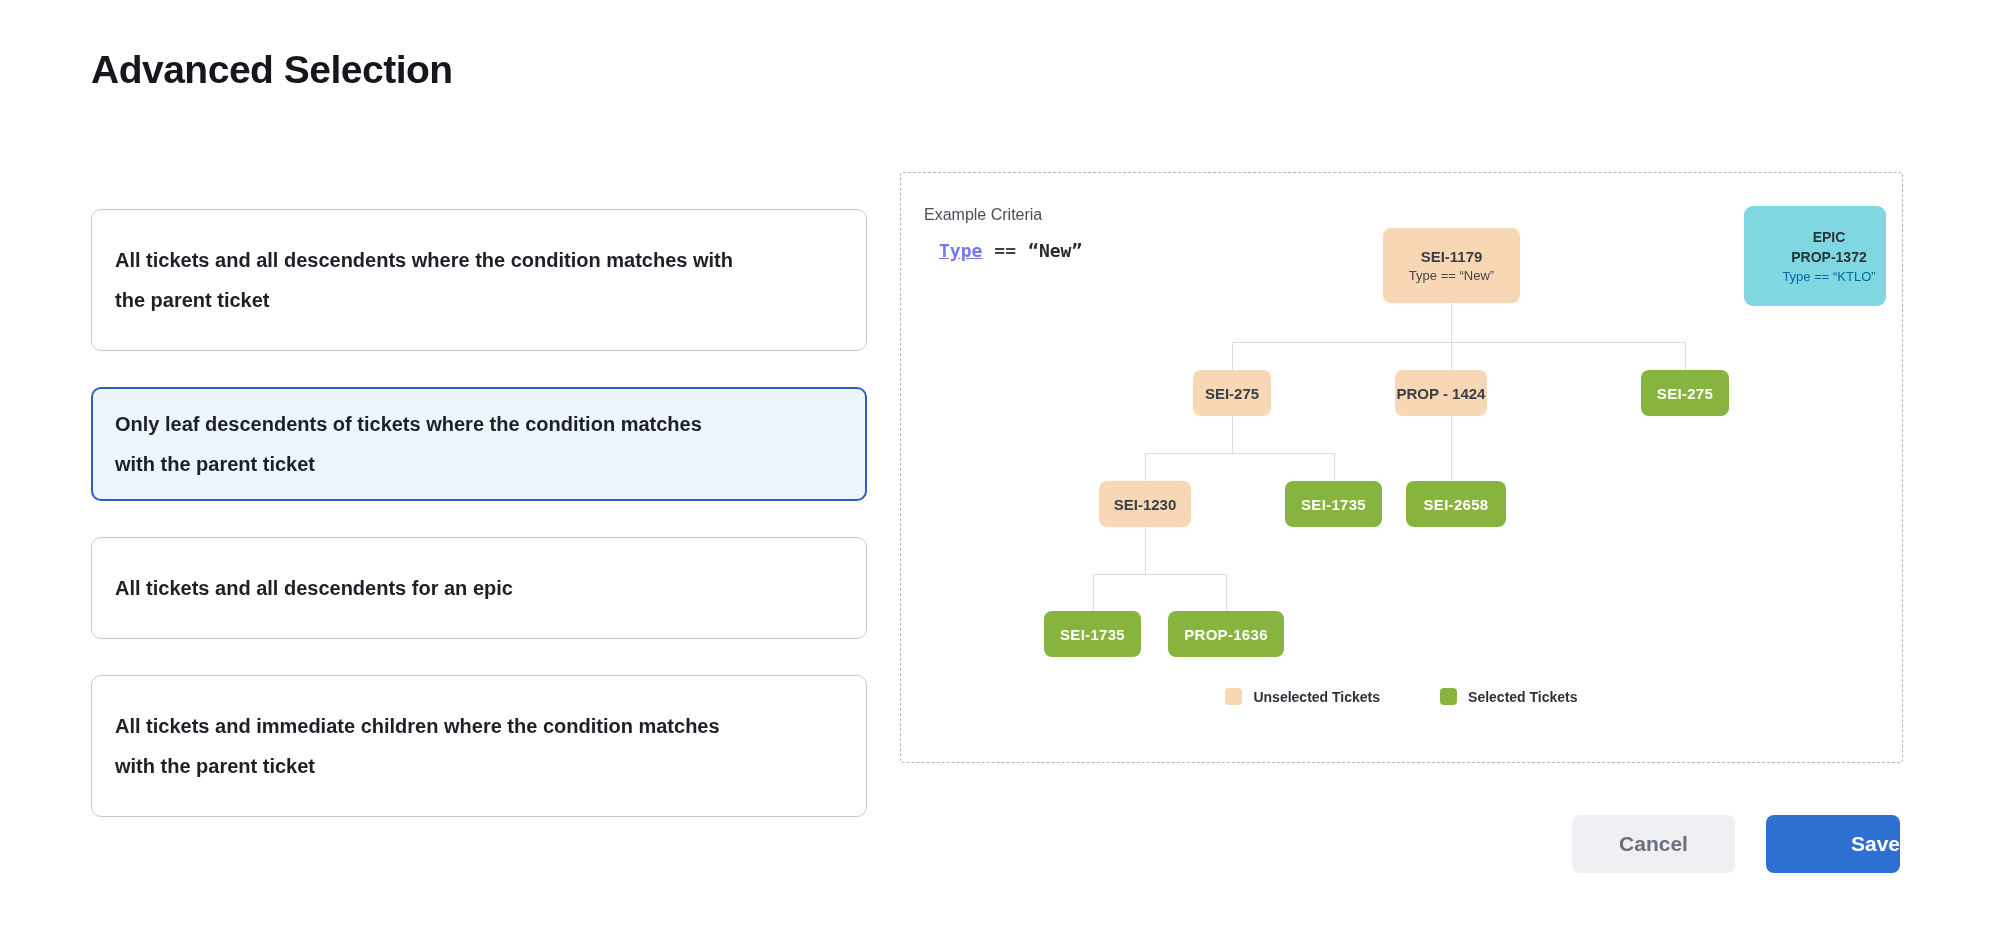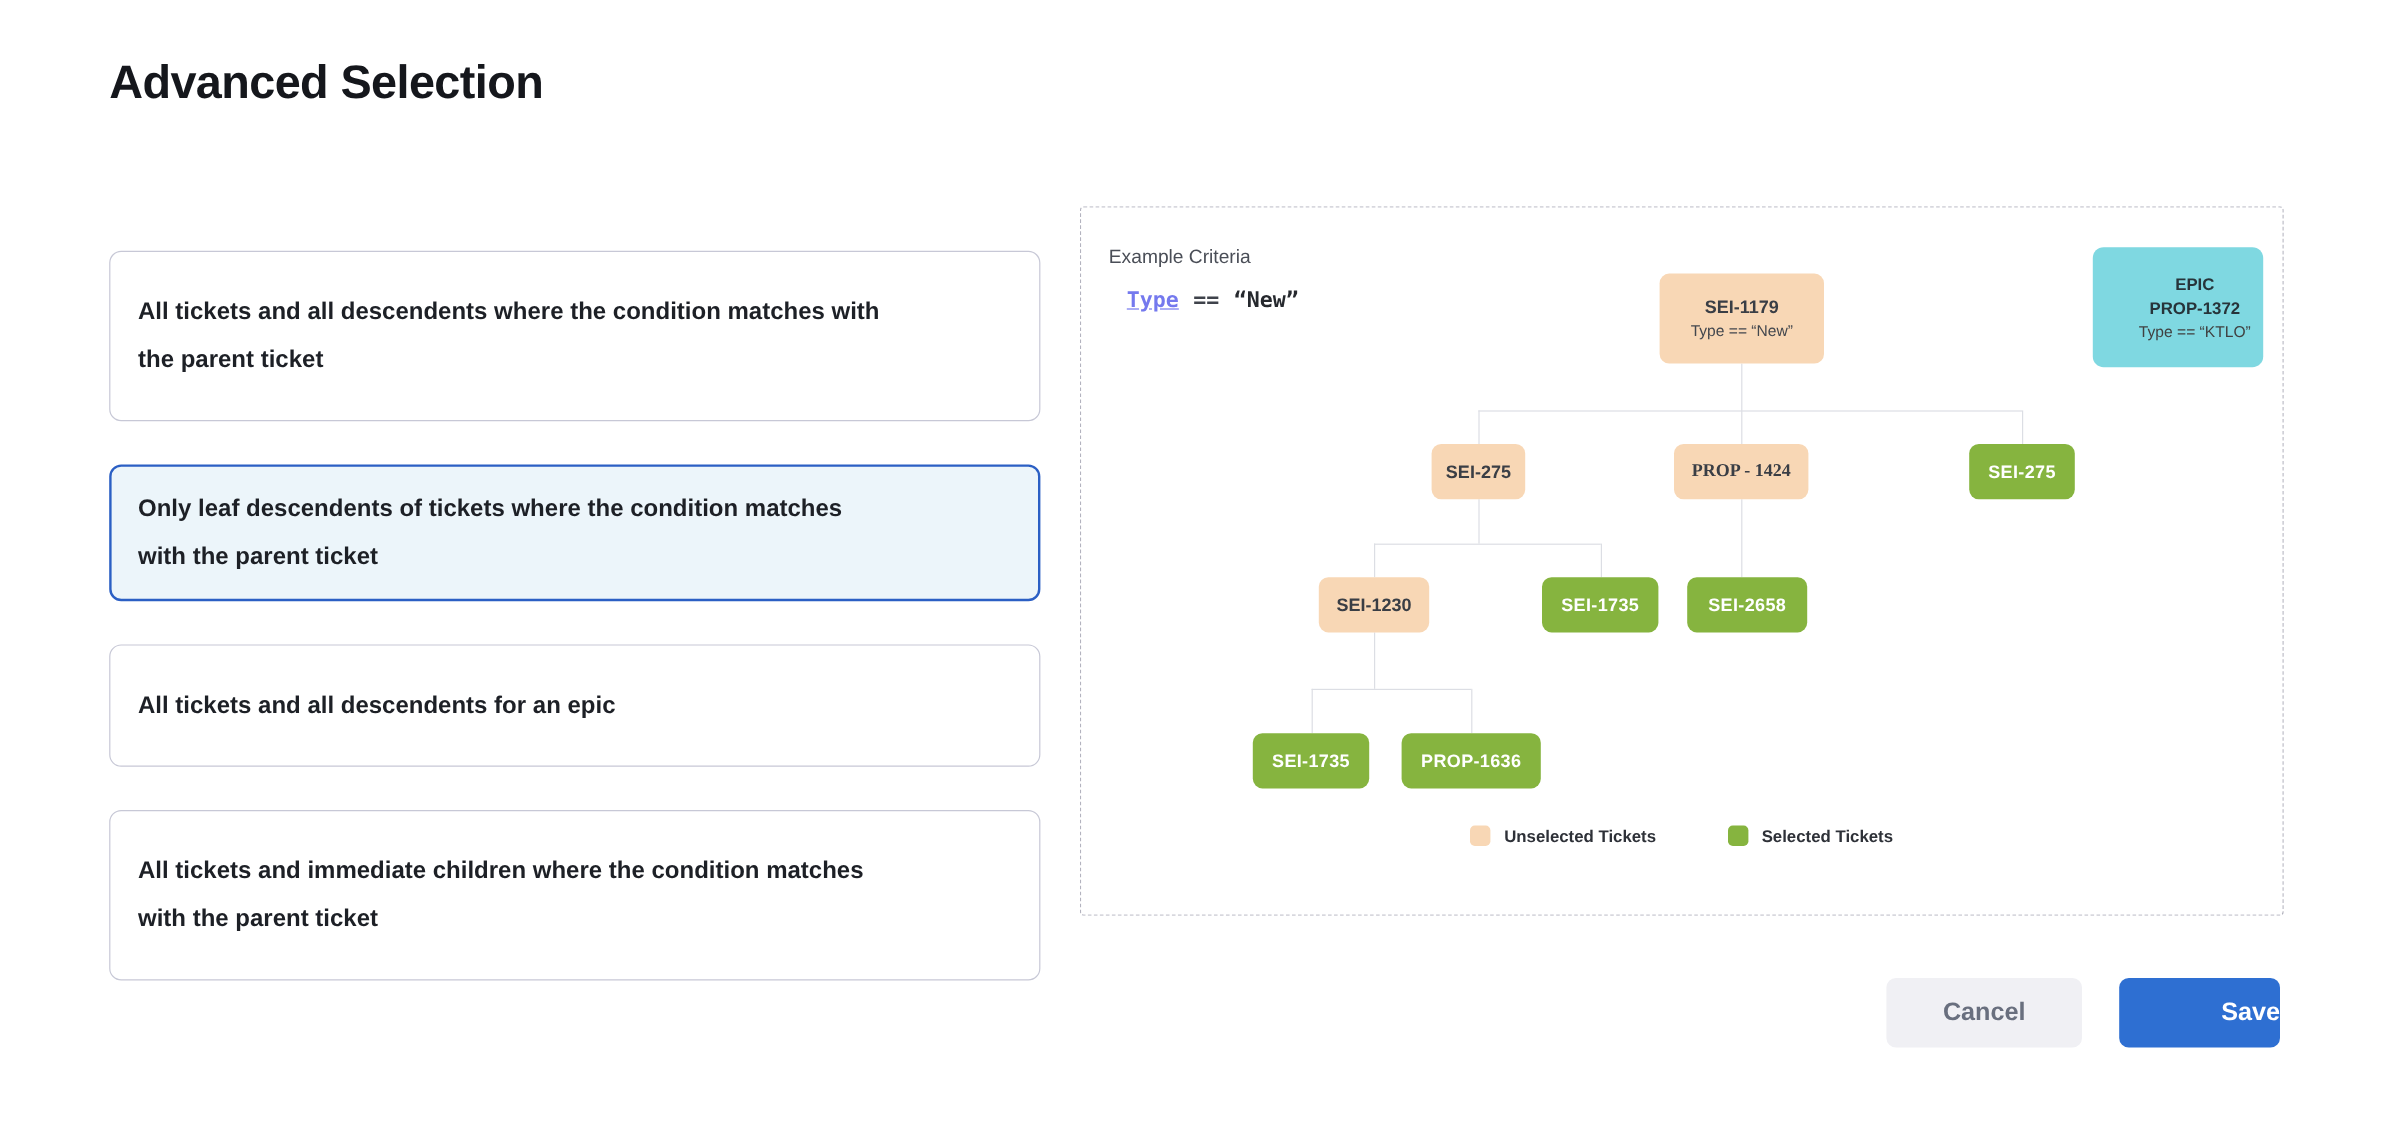--- a/index.html
+++ b/index.html
@@ -21,30 +21,30 @@
   .example-heading { position:absolute; left:23px; top:33px; font-size:16px; color:#4a4e57;text-align:right; }
   .criteria { position:absolute; left:38px; top:67px; font-family:"DejaVu Sans Mono", monospace; font-size:18px; font-weight:700; display:flex; gap:12px; }
   .criteria .field { color:#7479ee;text-decoration:underline; }
   .criteria .op { color:#3f434b; }
   .criteria .val { color:#26292e; }
 
   
   .epic-card { position:absolute; left:843px; top:33px; width:142px; height:100px; background:#7fd8e1; border-radius:9px;
     display:flex; flex-direction:column; align-items:center; justify-content:center; gap:4px;padding-left:28px; }
   .epic-card .l1, .epic-card .l2 { font-size:14px; font-weight:700; color:#27343a; }
-  .epic-card .l3 { font-size:13px; color:#404040; }
+  .epic-card .l3 { font-size:13px; color:#0369a1; }
 
   
   .node { position:absolute; height:46px; border-radius:8px; display:flex; flex-direction:column; align-items:center; justify-content:center; font-size:15px; font-weight:700; }
   .node.unselected { background:#f8d7b5; color:#3a3e45; }
   .node.selected   { background:#86b43f; color:#ffffff; letter-spacing:0.3px; }
   .node .cond { font-size:13px; font-weight:400; color:#43474e; margin-top:3px; }
   .n-root { left:482px; top:55px;  width:137px; height:75px; }
   .n-l2a  { left:292px; top:197px; width:78px;  }
-  .n-l2b  { left:494px; top:197px; width:112px;font-family:Liberation Serif, serif; }
+  .n-l2b  { left:494px; top:197px; width:92px; }
   .n-l2c  { left:740px; top:197px; width:88px;  }
   .n-l3a  { left:198px; top:308px; width:92px;  }
   .n-l3b  { left:384px; top:308px; width:97px;  }
   .n-l3c  { left:505px; top:308px; width:100px; }
   .n-l4a  { left:143px; top:438px; width:97px;  }
   .n-l4b  { left:267px; top:438px; width:116px; }
 
   
   .vline { position:absolute; width:1px; background:#dcdee4; }
   .hline { position:absolute; height:1px; background:#dcdee4; }

